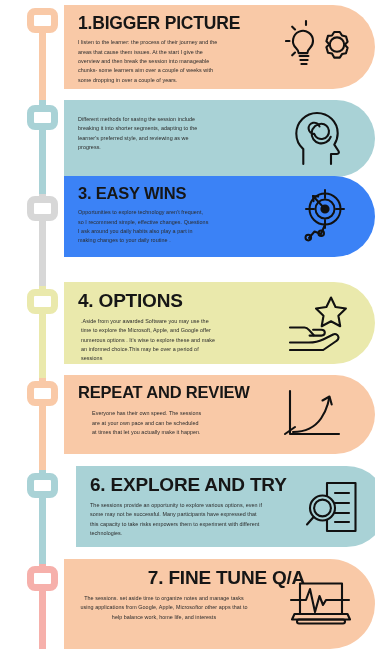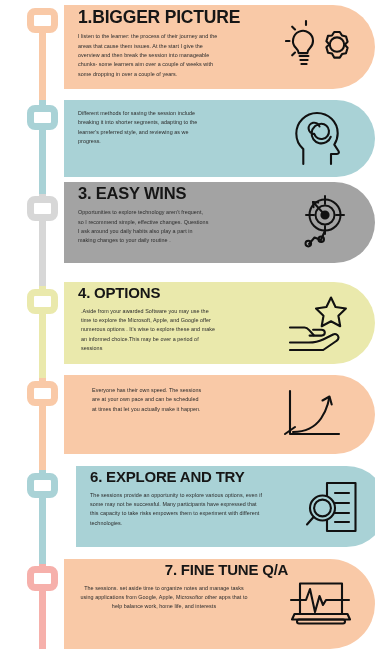--- a/index.html
+++ b/index.html
@@ -45,21 +45,21 @@
     position: absolute;
     left: 64px;
     width: 311px;
     border-radius: 0 60px 60px 0;
     overflow: hidden;
   }
   .card-inner {
     position: relative;
     width: 100%;
     height: 100%;
-    padding: 3px 0 0 14px;
+    padding: 9px 0 0 14px;
   }
   .card-title {
     font-weight: bold;
     letter-spacing: -0.2px;
     color: #161616;
     white-space: nowrap;
     line-height: 1.05;
   }
   .card-title .num {
     font-weight: bold;
@@ -75,21 +75,21 @@
     position: absolute;
     right: 24px;
     top: 50%;
     transform: translateY(-50%);
   }
   .card-icon svg { display: block; }
 
   
   .t-lg  { font-size: 17.5px; }
   .t-md  { font-size: 16.5px; }
-  .t-sm  { font-size: 15px; }
+  .t-sm  { font-size: 19px; }
 
   .body-indent { padding-left: 3px; }
   .body-indent2 { padding-left: 14px; }
 </style>
 </head>
 <body>
 
 <div id="infographic">
 
   <div class="rail-wrap">
@@ -134,21 +134,21 @@
       <div class="card-body" style="width:130px;">Different methods for saving the session include breaking it into shorter segments, adapting to the learner's preferred style, and reviewing as we progress.</div>
       <div class="card-icon" style="right:30px;">
         <svg width="54" height="56" viewBox="0 0 54 56" fill="none" stroke="#111" stroke-width="2.1" stroke-linecap="round" stroke-linejoin="round">
           <path d="M40 53V43h6c1.6 0 2.4-1.5 1.6-2.8l-4.3-6.6c2.2-3.3 3.4-7.2 3.4-11.3C46.7 10.7 37.3 2 26 2 14.7 2 5.3 11.3 5.3 22.6c0 6.2 2.7 11.8 7 15.5V53"></path>
           <path d="M28.5 15.5a5.6 5.6 0 1 0-5.3 7.4 7.6 7.6 0 1 0 7.2-10.1 9.8 9.8 0 1 0 9.3 13"></path>
         </svg>
       </div>
     </div>
   </div>
 
-  <div class="card" style="top:182px;height:81px;background:#a3a3a3;">
+  <div class="card" style="top:176px;height:81px;background:#3b82f6;">
     <div class="card-inner">
       <div class="card-title t-md">
         <span class="num">3.</span>&nbsp;<span>EASY WINS</span>
       </div>
       <div class="card-body" style="width:132px;">Opportunities to explore technology aren't frequent, so I recommend simple, effective changes. Questions I ask around you daily habits also play a part in making changes to your daily routine .</div>
       <div class="card-icon" style="right:26px;">
         <svg width="64" height="58" viewBox="0 0 64 58" fill="none" stroke="#111" stroke-width="2" stroke-linecap="round" stroke-linejoin="round">
           <circle cx="40" cy="21" r="15.5"></circle>
           <circle cx="40" cy="21" r="9.5"></circle>
           <circle cx="40" cy="21" r="3.6" fill="#111"></circle>
@@ -175,20 +175,23 @@
           <path d="M3 32.5h14.6c2 0 3.4 1.3 4.6 2.6l4.6 5.2"></path>
           <path d="M22.6 40.6h11.8c2 0 3.4-1.2 3.4-3s-1.5-2.9-3.4-2.9h-8.3"></path>
           <path d="M3 47.5h18.8c5.8 0 10.6-1.2 14.3-3l10-5c2-1 4.2-.2 5 1.6.8 1.8 0 3.8-1.8 4.9L36.2 55H3"></path>
         </svg>
       </div>
     </div>
   </div>
 
   <div class="card" style="top:375px;height:79px;background:#f9c9a7;">
     <div class="card-inner">
+      <div class="card-title t-md">
+        <span class="num"></span><span>REPEAT AND REVIEW</span>
+      </div>
       <div class="card-body body-indent2" style="width:126px;margin-top:8px;">Everyone has their own speed. The sessions are at your own pace and can be scheduled at times that let you actually make it happen.</div>
       <div class="card-icon" style="right:34px;">
         <svg width="58" height="52" viewBox="0 0 58 52" fill="none" stroke="#111" stroke-width="2.1" stroke-linecap="round" stroke-linejoin="round">
           <path d="M7 2v43h49"></path>
           <path d="M2 45 12 38"></path>
           <path d="M10 43c10 0 21-3.5 28-13.5S46 9 46 9"></path>
           <path d="M39.5 11.5 46.5 7.5l2.2 8"></path>
         </svg>
       </div>
     </div>

